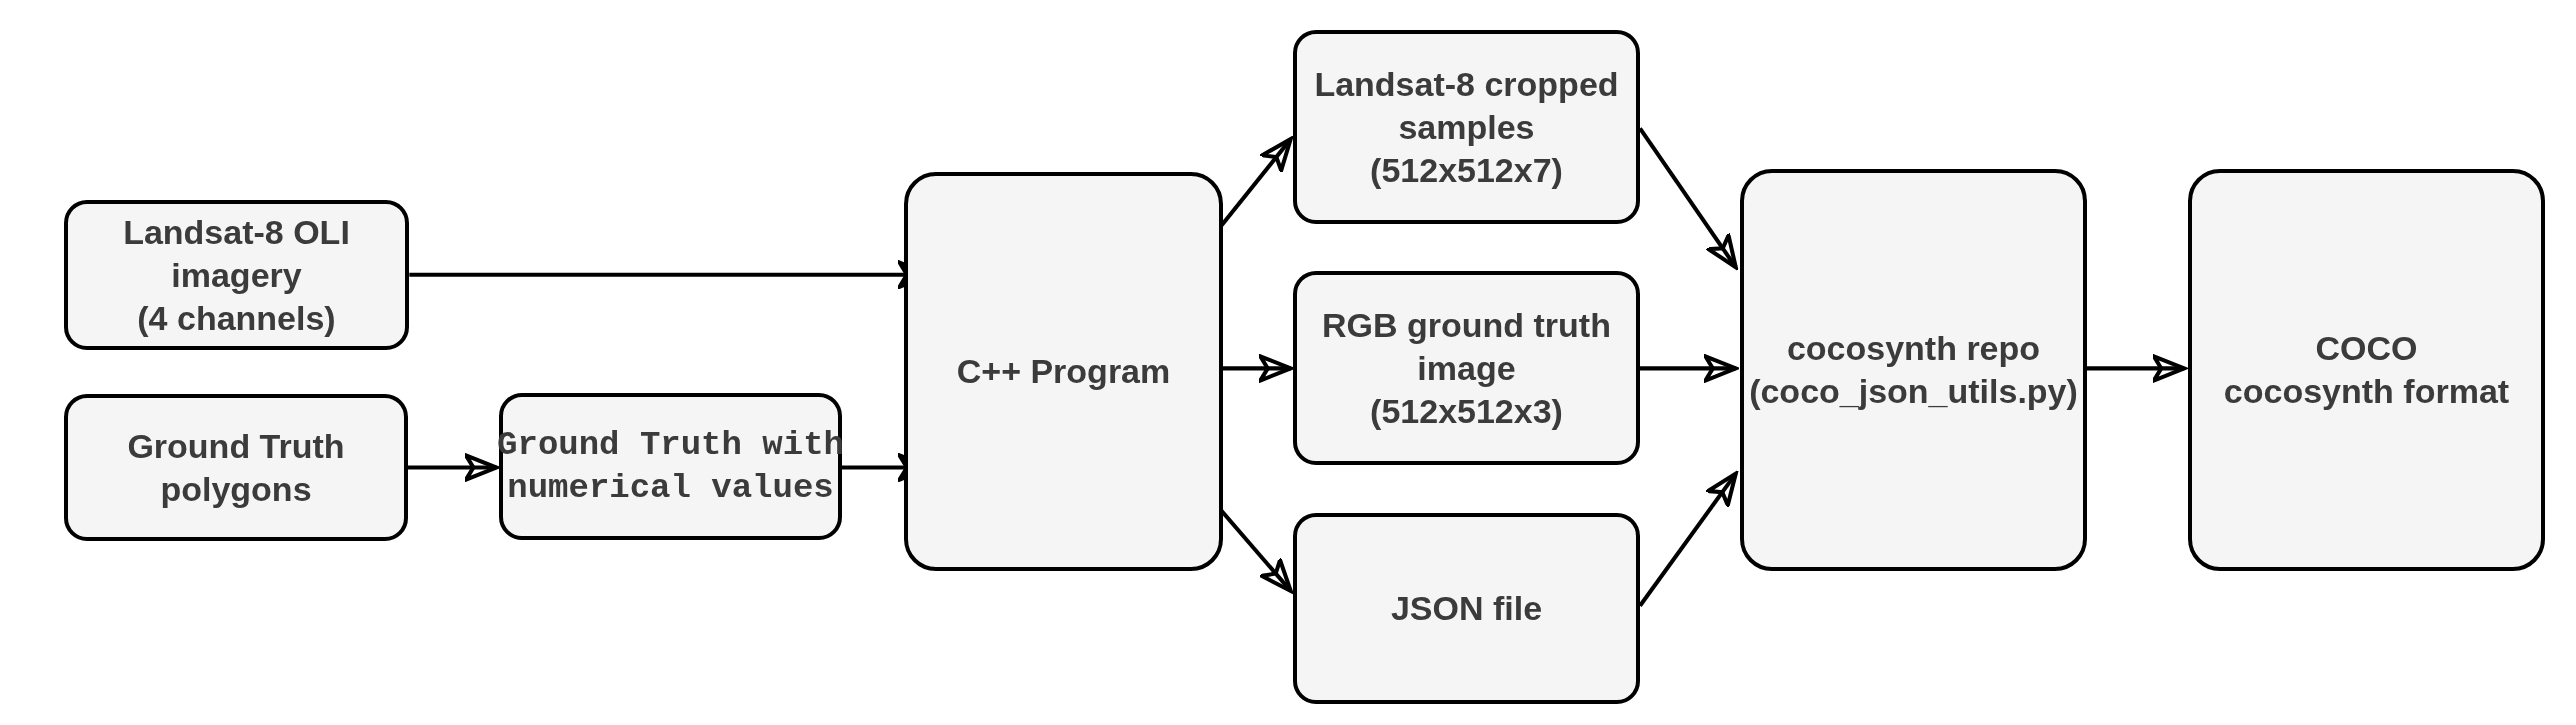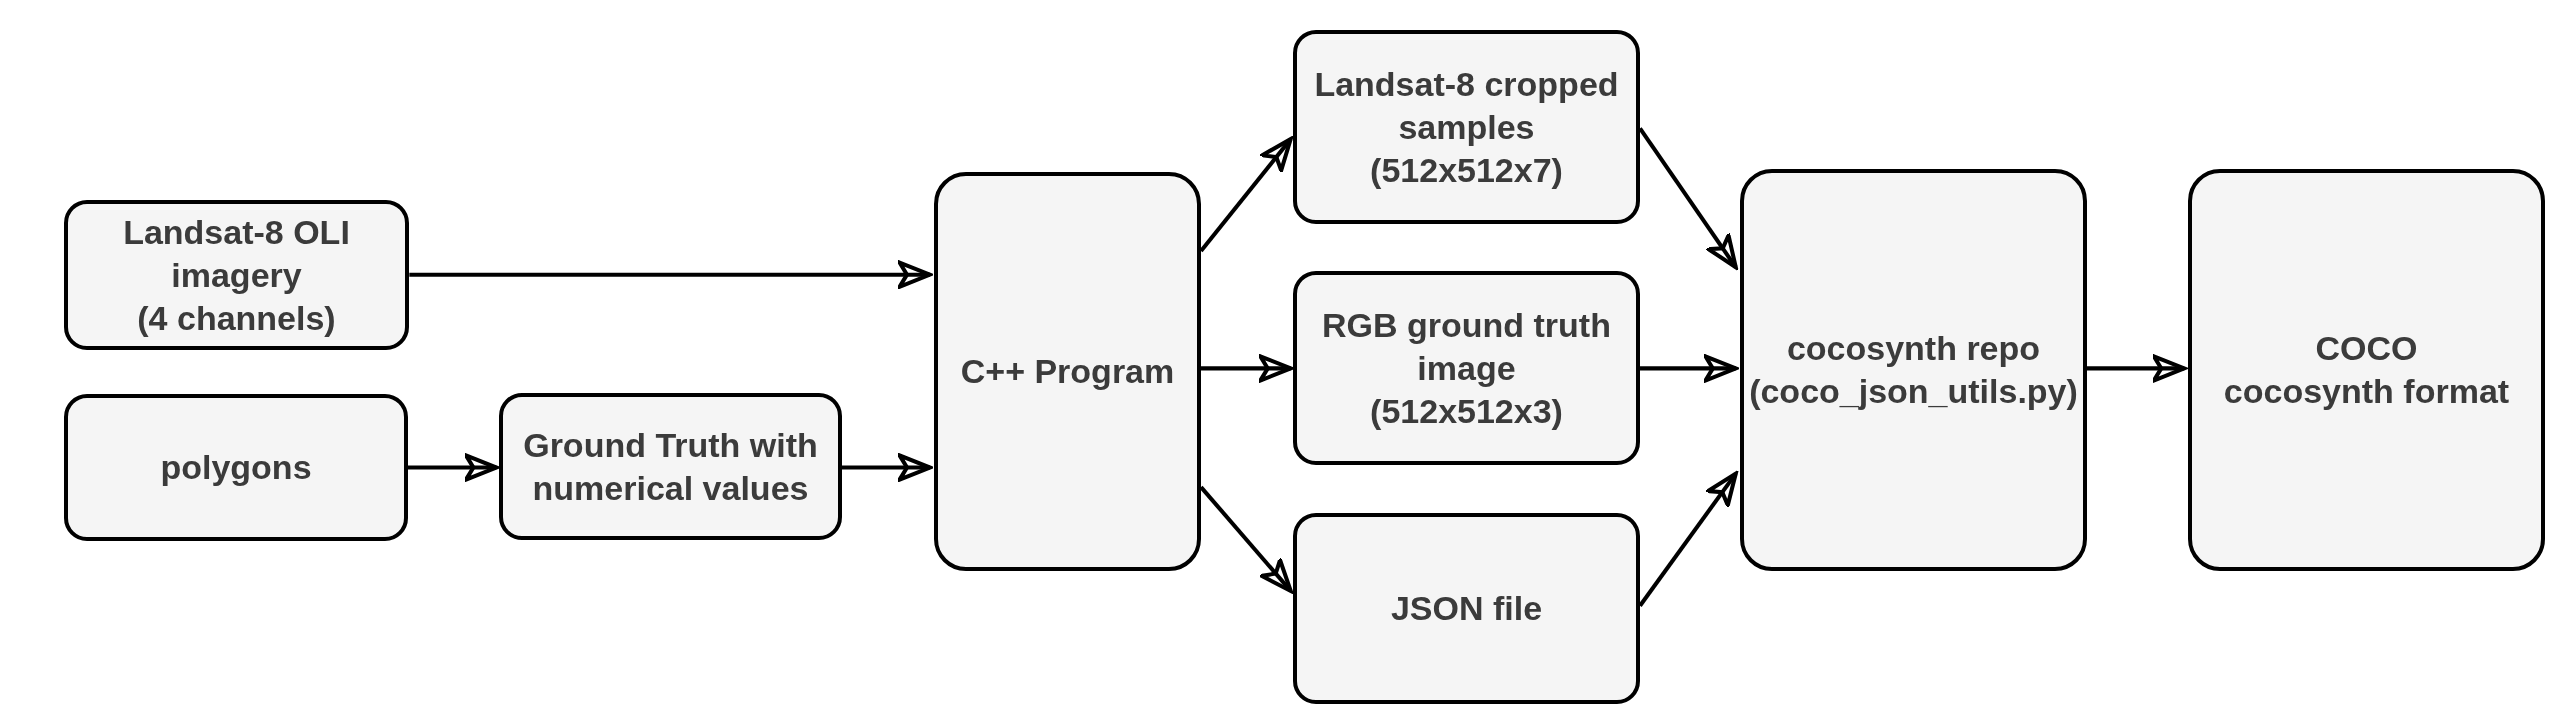--- a/index.html
+++ b/index.html
@@ -65,32 +65,33 @@
   <div class="node" style="left:64px; top:200px; width:345px; height:150px;">
     <div class="label">
       <span>Landsat-8 OLI</span>
       <span>imagery</span>
       <span>(4 channels)</span>
     </div>
   </div>
 
   <div class="node" style="left:64px; top:394px; width:344px; height:147px;">
     <div class="label">
+      <span>Ground Truth</span>
       <span>polygons</span>
     </div>
   </div>
 
-  <div class="node" style="left:499px; top:393px; width:343px; height:147px;">
+  <div class="node" style="left:499px; top:393px; width:343px; height:147px;font-family:Liberation Mono, monospace;">
     <div class="label">
       <span>Ground Truth with</span>
       <span>numerical values</span>
     </div>
   </div>
 
-  <div class="node tall" style="left:934px; top:172px; width:267px; height:399px;">
+  <div class="node tall" style="left:904px; top:172px; width:319px; height:399px;">
     <div class="label">
       <span>C++ Program</span>
     </div>
   </div>
 
   <div class="node" style="left:1293px; top:30px; width:347px; height:194px;">
     <div class="label">
       <span>Landsat-8 cropped</span>
       <span>samples</span>
       <span>(512x512x7)</span>

